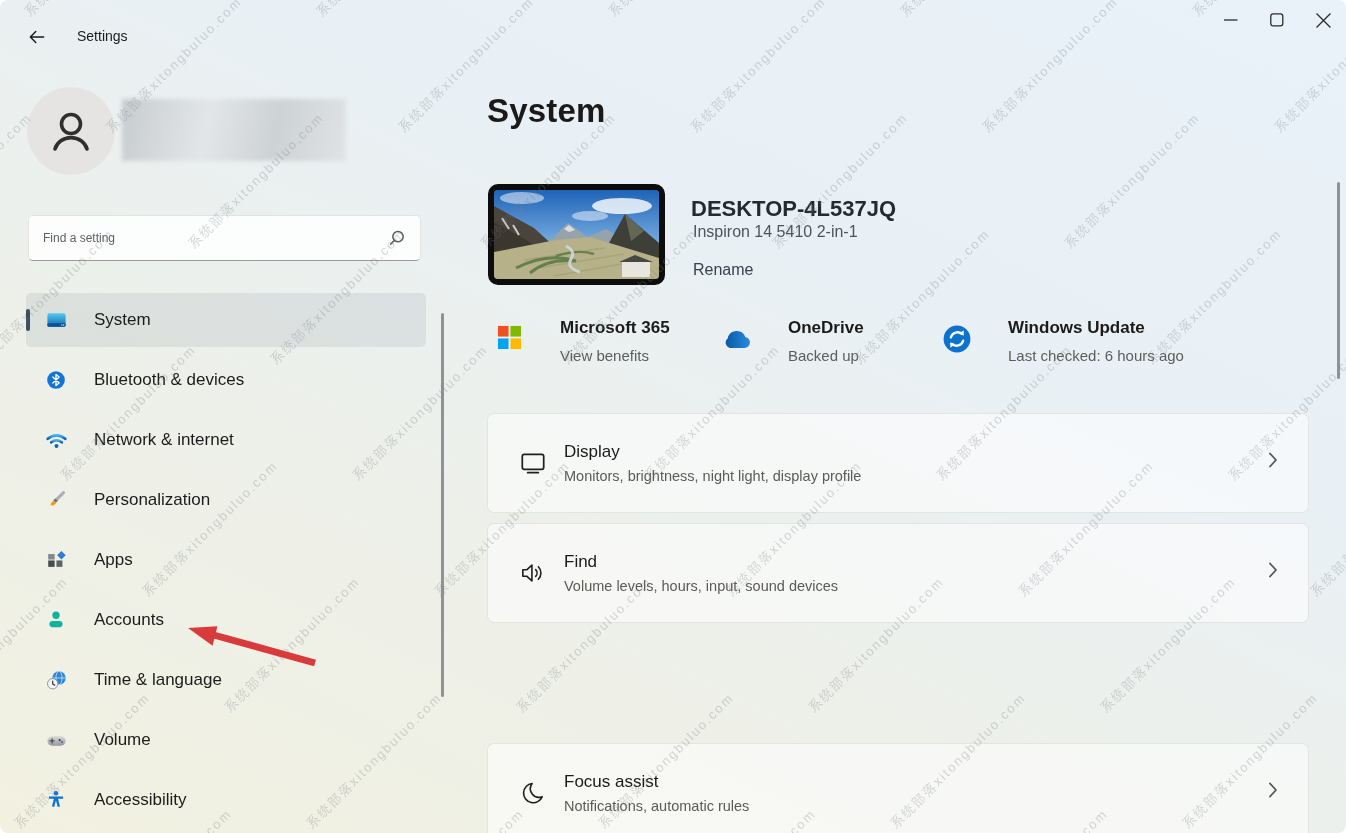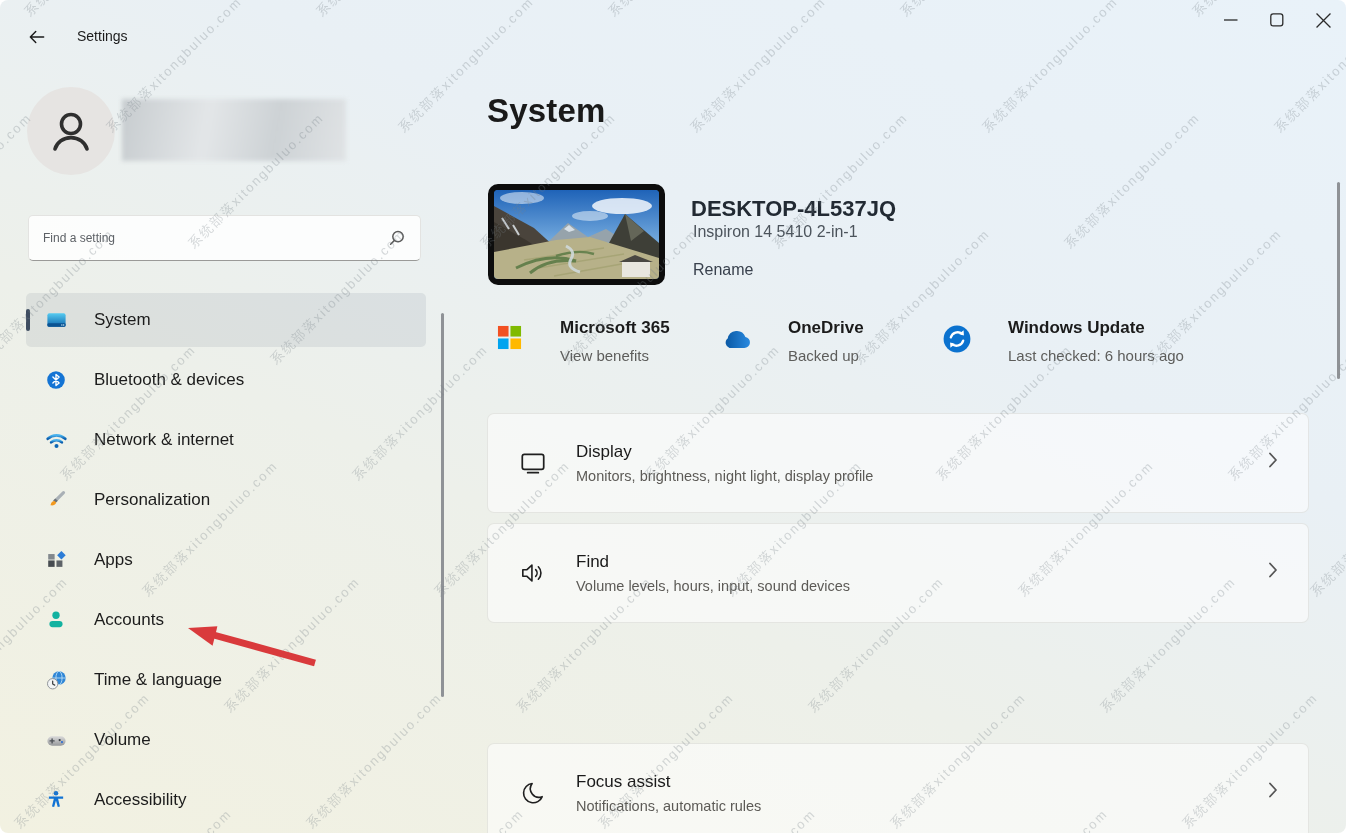--- a/index.html
+++ b/index.html
@@ -49,21 +49,21 @@
   .dev-rename{ position:absolute; left:693px; top:261px; font-size:16px; color:#39414d; cursor:pointer; }
 
   .badge{ position:absolute; display:flex; gap:22px; align-items:flex-start; cursor:pointer; }
   .badge .b-title{ font-size:17px; font-weight:700; color:#1b1b1b; line-height:20px; }
   .badge .b-sub{ font-size:15px; color:#5d5d5b; margin-top:9px; }
 
   .card{ position:absolute; left:487px; width:822px; height:100px;
     background:rgba(255,255,255,.55); border:1px solid rgba(110,110,100,.14); border-radius:7px;
     display:flex; align-items:center; cursor:pointer; }
   .card-ico{ width:30px; height:30px; margin-left:30px; display:flex; align-items:center; justify-content:center; }
-  .card-text{ margin-left:28px; }
+  .card-text{ margin-left:16px; }
   .card-title{ font-size:17px; color:#1a1a1a; }
   .card-sub{ font-size:14.5px; color:#5c5a56; margin-top:6px; }
   .card-chevron{ position:absolute; right:30px; top:38px; }
 
   
   #wm-layer{ position:absolute; inset:0; pointer-events:none; z-index:50; overflow:hidden; }
   .wm{ position:absolute; transform:rotate(-45deg); font-size:13px; letter-spacing:2px; white-space:nowrap; }
   #arrow-overlay{ position:absolute; inset:0; pointer-events:none; z-index:60; }
 </style>
 </head>

